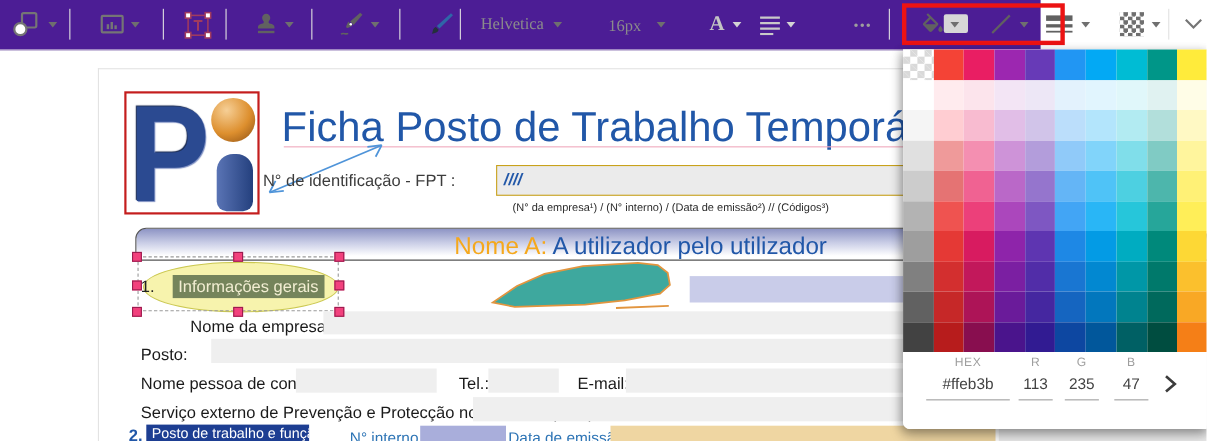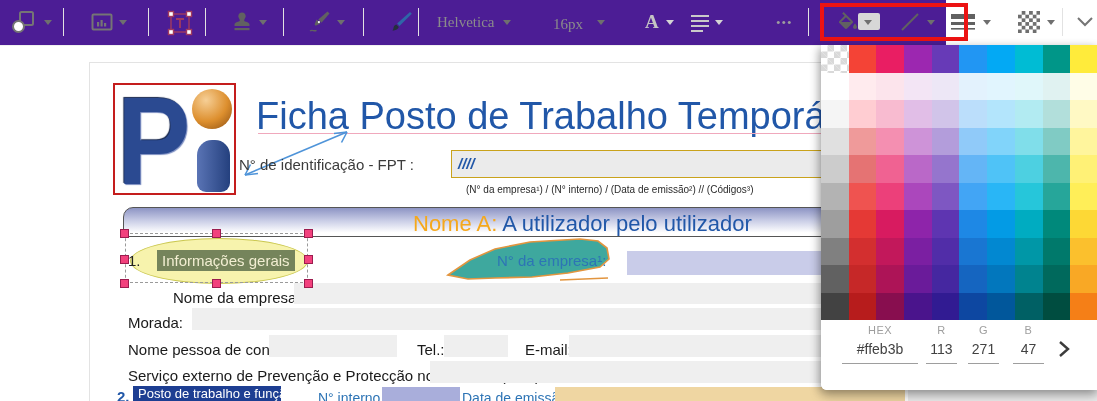--- a/index.html
+++ b/index.html
@@ -133,27 +133,26 @@
   <div class="handle" style="left:120px;top:255px"></div>
   <div class="handle" style="left:304px;top:255px"></div>
   <div class="handle" style="left:120px;top:279px"></div>
   <div class="handle" style="left:212px;top:279px"></div>
   <div class="handle" style="left:304px;top:279px"></div>
 
   <svg class="teal-svg" width="200" height="50" viewBox="0 0 200 50">
     <path d="M8 39 L30 24 L55 13 L90 6 L140 3 L158 5 L167 12 L169 23 L160 31 L128 37 L92 41 L55 42 L28 43 Z" fill="#3ea89e" stroke="#e2953f" stroke-width="1.6"></path>
     <path d="M120 44 L168 42" stroke="#e2953f" stroke-width="1.6" fill="none"></path>
   </svg>
-  <span class="comp-num">N° da empresa¹:</span>
   <div class="f-lavender"></div>
 
   <span class="lbl" style="left:173px;top:289px">Nome da empresa:</span>
   <div class="gfield" style="left:294px;top:283px;width:746px;height:21px"></div>
 
-  <span class="lbl" style="left:128px;top:314px">Morada:</span>
+  <span class="lbl" style="left:128px;top:314px">Posto:</span>
   <div class="gfield" style="left:192px;top:308px;width:848px;height:22px"></div>
 
   <span class="lbl" style="left:128px;top:341px">Nome pessoa de contato:</span>
   <div class="gfield" style="left:269px;top:335px;width:128px;height:22px"></div>
   <span class="lbl" style="left:417px;top:341px">Tel.:</span>
   <div class="gfield" style="left:444px;top:335px;width:64px;height:22px"></div>
   <span class="lbl" style="left:525px;top:341px">E-mail:</span>
   <div class="gfield" style="left:569px;top:335px;width:471px;height:22px"></div>
 
   <span class="lbl" style="left:128px;top:367px">Serviço externo de Prevenção e Protecção no Trabalho (PPT):</span>
@@ -393,21 +392,21 @@
       <div class="cg" style="left:21px;width:76px">
         <div class="cl">HEX</div>
         <div class="cv">#ffeb3b</div>
       </div>
       <div class="cg" style="left:105px;width:31px">
         <div class="cl">R</div>
         <div class="cv">113</div>
       </div>
       <div class="cg" style="left:147px;width:31px">
         <div class="cl">G</div>
-        <div class="cv">271</div>
+        <div class="cv">235</div>
       </div>
       <div class="cg" style="left:192px;width:31px">
         <div class="cl">B</div>
         <div class="cv">47</div>
       </div>
       <svg class="expand" width="12" height="18" viewBox="0 0 12 18">
         <path d="M2 2l8 7-8 7" stroke="#3c3c3c" stroke-width="2.4" fill="none"></path>
       </svg>
     </div>
   </div>

